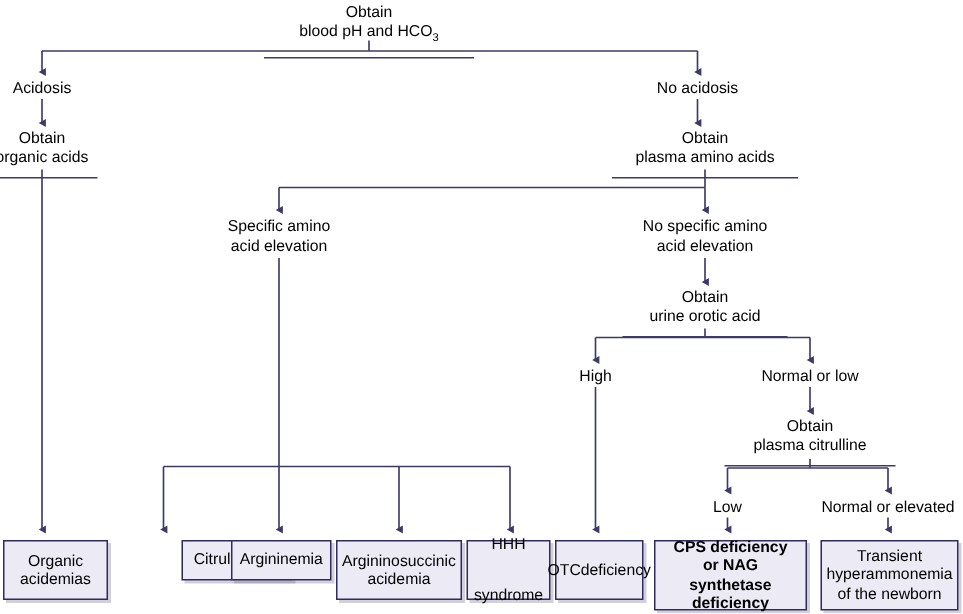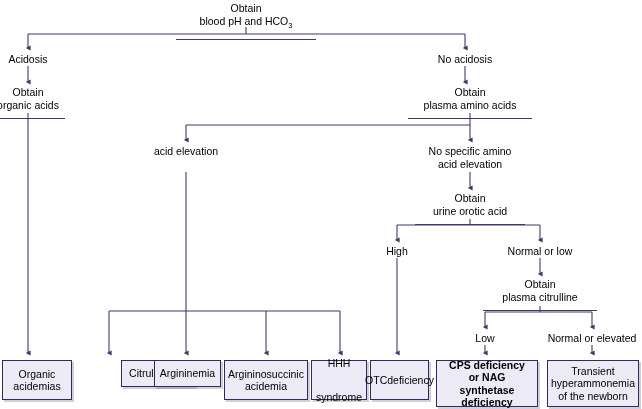--- a/index.html
+++ b/index.html
@@ -128,20 +128,21 @@
     <div>Obtain</div>
     <div>organic acids</div>
   </div>
 
   <div class="node ruled" style="left:408px; top:86px; width:124px;">
     <div>Obtain</div>
     <div>plasma amino acids</div>
   </div>
 
   <div class="node" style="left:136px; top:145px; width:100px;">
+    <div>Specific amino</div>
     <div>acid elevation</div>
   </div>
 
   <div class="node" style="left:413px; top:145px; width:114px;">
     <div>No specific amino</div>
     <div>acid elevation</div>
   </div>
 
   <div class="node ruled" style="left:415px; top:192px; width:110px;">
     <div>Obtain</div>

